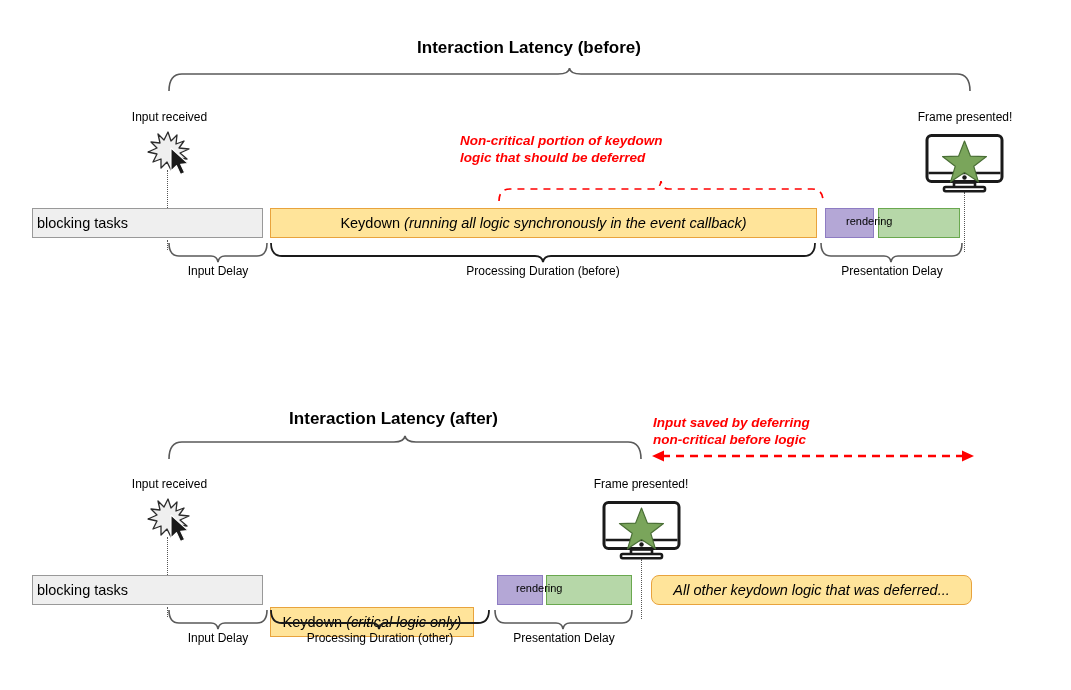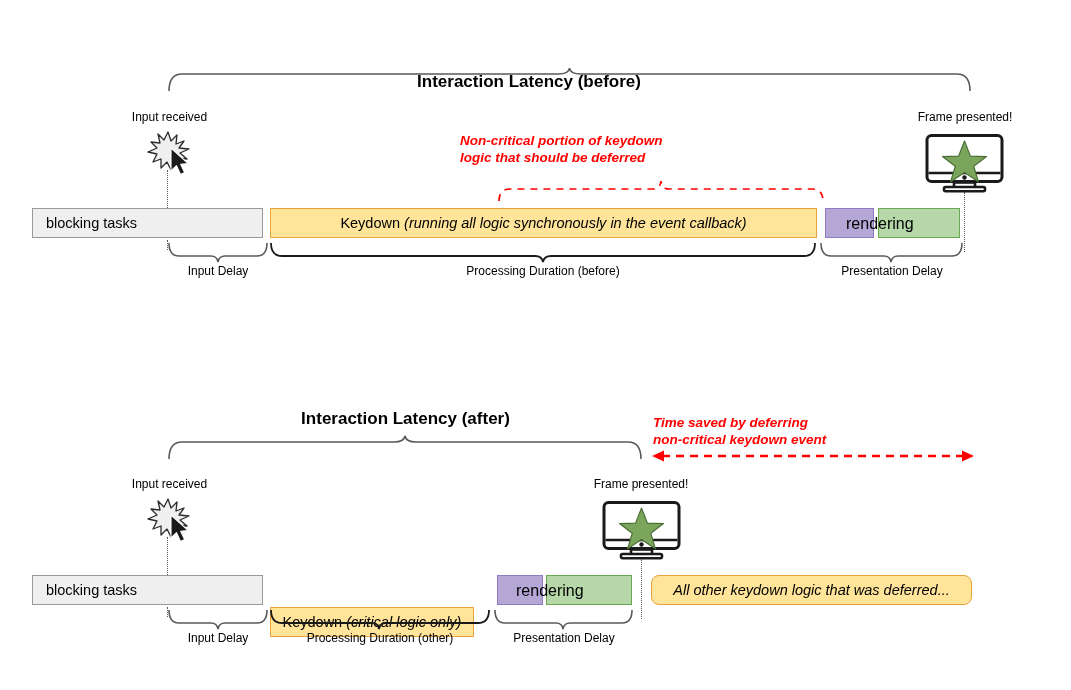--- a/index.html
+++ b/index.html
@@ -37,31 +37,31 @@
   .bar {
     height: 30px;
     border: 1.6px solid #888;
     display: flex;
     align-items: center;
     justify-content: center;
     font-size: 14.5px;
     white-space: nowrap;
     overflow: visible;
   }
-  .bar-grey   { background: #efefef; border-color: #999999; justify-content: flex-start; padding-left: 13px; }
+  .bar-grey   { background: #efefef; border-color: #999999; justify-content: flex-start; padding-left: 4px; }
   .bar-yellow { background: #ffe49a; border-color: #e8a33d; }
   .bar-purple { background: #b4a7d6; border-color: #8e7cc3; }
   .bar-green  { background: #b6d7a8; border-color: #6aa84f; }
 
   .bar-yellow i, .bar-grey i { font-style: italic; }
 
   
   .render-label {
     position: absolute;
-    font-size: 16px;
+    font-size: 11px;
     white-space: nowrap;
     color: #000;
     pointer-events: none;
   }
 
   
   .red-note {
     color: #ff0000;
     font-size: 13.5px;
     font-weight: bold;
@@ -76,21 +76,21 @@
     width: 0;
   }
 
   svg { display: block; overflow: visible; }
   .brk { fill: none; stroke: #595959; stroke-width: 1.6; }
   .brk-dark { fill: none; stroke: #1a1a1a; stroke-width: 1.8; }
 </style>
 </head>
 <body>
 
-<div class="abs section-title" style="left:0; top:38px; width:1058px;margin-top:34px;">Interaction Latency (before)</div>
+<div class="abs section-title" style="left:0; top:38px; width:1058px;">Interaction Latency (before)</div>
 
 <svg class="abs" style="left:168px; top:68px;" width="803" height="24" viewBox="0 0 803 24">
   <path class="brk" d="M1,23 Q1,6 14,6 L390,6 Q401,6 401.5,0 Q402,6 413,6 L789,6 Q802,6 802,23"></path>
 </svg>
 
 <div class="abs caption" style="left:92px; top:110px; width:155px;">Input received</div>
 
 <svg class="abs" style="left:146px; top:130px;" width="46" height="44" viewBox="0 0 46 44">
   <path d="M22,2 L25,11 L31,5 L30,14 L38,11 L33,18 L43,19 L34,23 L41,29 L32,28 L34,37 L27,31
            L25,40 L21,32 L15,38 L15,29 L7,32 L11,24 L2,22 L11,18 L5,12 L14,13 L12,4 L18,10 Z" fill="#efefef" stroke="#2b2b2b" stroke-width="1.3" stroke-linejoin="round"></path>
@@ -148,29 +148,29 @@
 <svg class="abs" style="left:270px; top:243px;" width="546" height="20" viewBox="0 0 546 20">
   <path class="brk-dark" d="M1,0 Q1,13 12,13 L265,13 Q272,13 273,19 Q274,13 281,13 L534,13 Q545,13 545,0"></path>
 </svg>
 <div class="abs caption" style="left:423px; top:264px; width:240px;">Processing Duration (before)</div>
 
 <svg class="abs" style="left:820px; top:243px;" width="143" height="20" viewBox="0 0 143 20">
   <path class="brk" d="M1,0 Q1,13 11,13 L64,13 Q70,13 71,19 Q72,13 78,13 L132,13 Q142,13 142,0"></path>
 </svg>
 <div class="abs caption" style="left:822px; top:264px; width:140px;">Presentation Delay</div>
 
-<div class="abs section-title" style="left:168px; top:409px; width:475px;">Interaction Latency (after)</div>
+<div class="abs section-title" style="left:156px; top:409px; width:475px;">Interaction Latency (after)</div>
 
 <svg class="abs" style="left:168px; top:436px;" width="474" height="24" viewBox="0 0 474 24">
   <path class="brk" d="M1,23 Q1,6 14,6 L226,6 Q236,6 237,0 Q238,6 248,6 L460,6 Q473,6 473,23"></path>
 </svg>
 
 <div class="abs red-note" style="left:653px; top:414px; width:320px;">
-  <span>Time saved by deferring</span><br>
-  <span>non-critical keydown event</span>
+  <span>Input saved by deferring</span><br>
+  <span>non-critical before logic</span>
 </div>
 
 <svg class="abs" style="left:650px; top:447px;" width="326" height="18" viewBox="0 0 326 18">
   <line x1="12" y1="9" x2="314" y2="9" stroke="#ff0000" stroke-width="2.4" stroke-dasharray="8 6"></line>
   <path d="M2,9 L14,3.5 L14,14.5 Z" fill="#ff0000"></path>
   <path d="M324,9 L312,3.5 L312,14.5 Z" fill="#ff0000"></path>
 </svg>
 
 <div class="abs caption" style="left:92px; top:477px; width:155px;">Input received</div>
 

